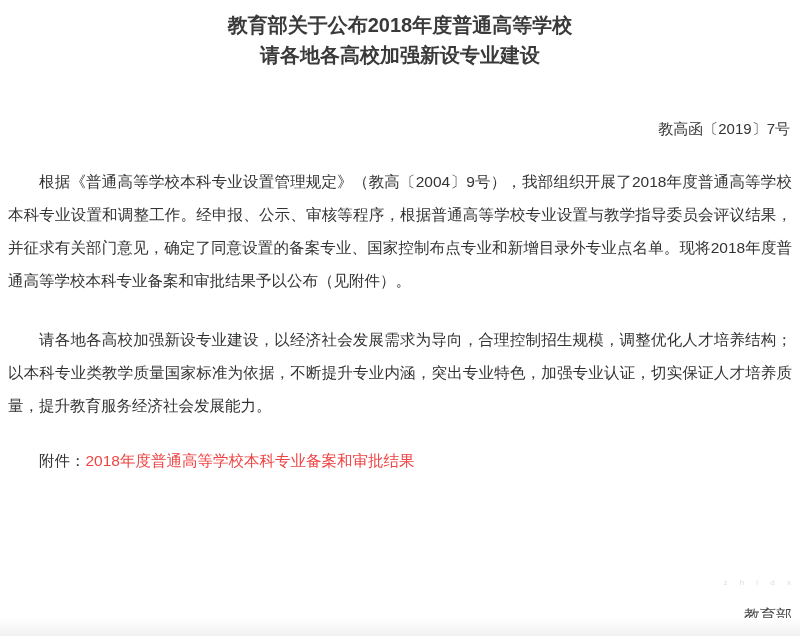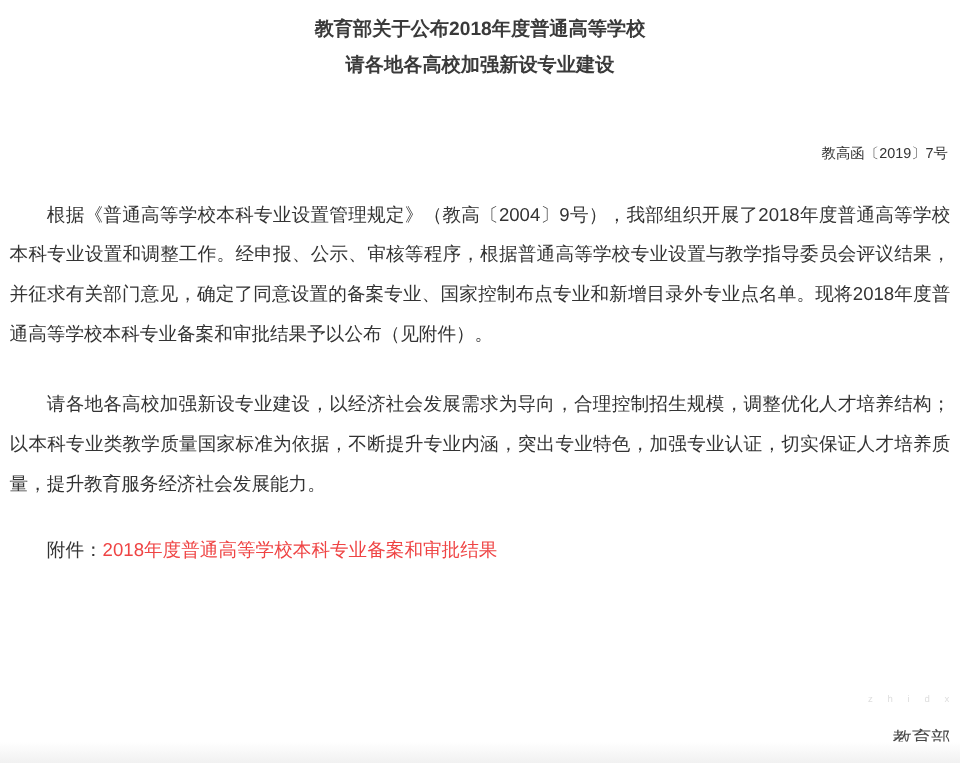--- a/index.html
+++ b/index.html
@@ -7,29 +7,29 @@
     position:relative;
     width:800px;height:636px;
     background:#ffffff;
     overflow:hidden;
     font-family:"Liberation Sans","DejaVu Sans",sans-serif;
     color:#333333;
   }
   .title{
     margin:10px 0 0 0;
     text-align:center;
-    font-size:16px;
+    font-size:20px;
     line-height:30px;
     font-weight:bold;
     color:#3a3a3a;
   }
   .doc-number{
     margin:50px 10px 0 0;
     text-align:right;
-    font-size:12px;
+    font-size:15px;
     color:#333333;
   }
   .para{
     margin:26px 8px 0 8px;
     font-size:15.5px;
     line-height:33px;
     text-align:justify;
     color:#333333;
   }
   .salutation{margin-top:30px;}

